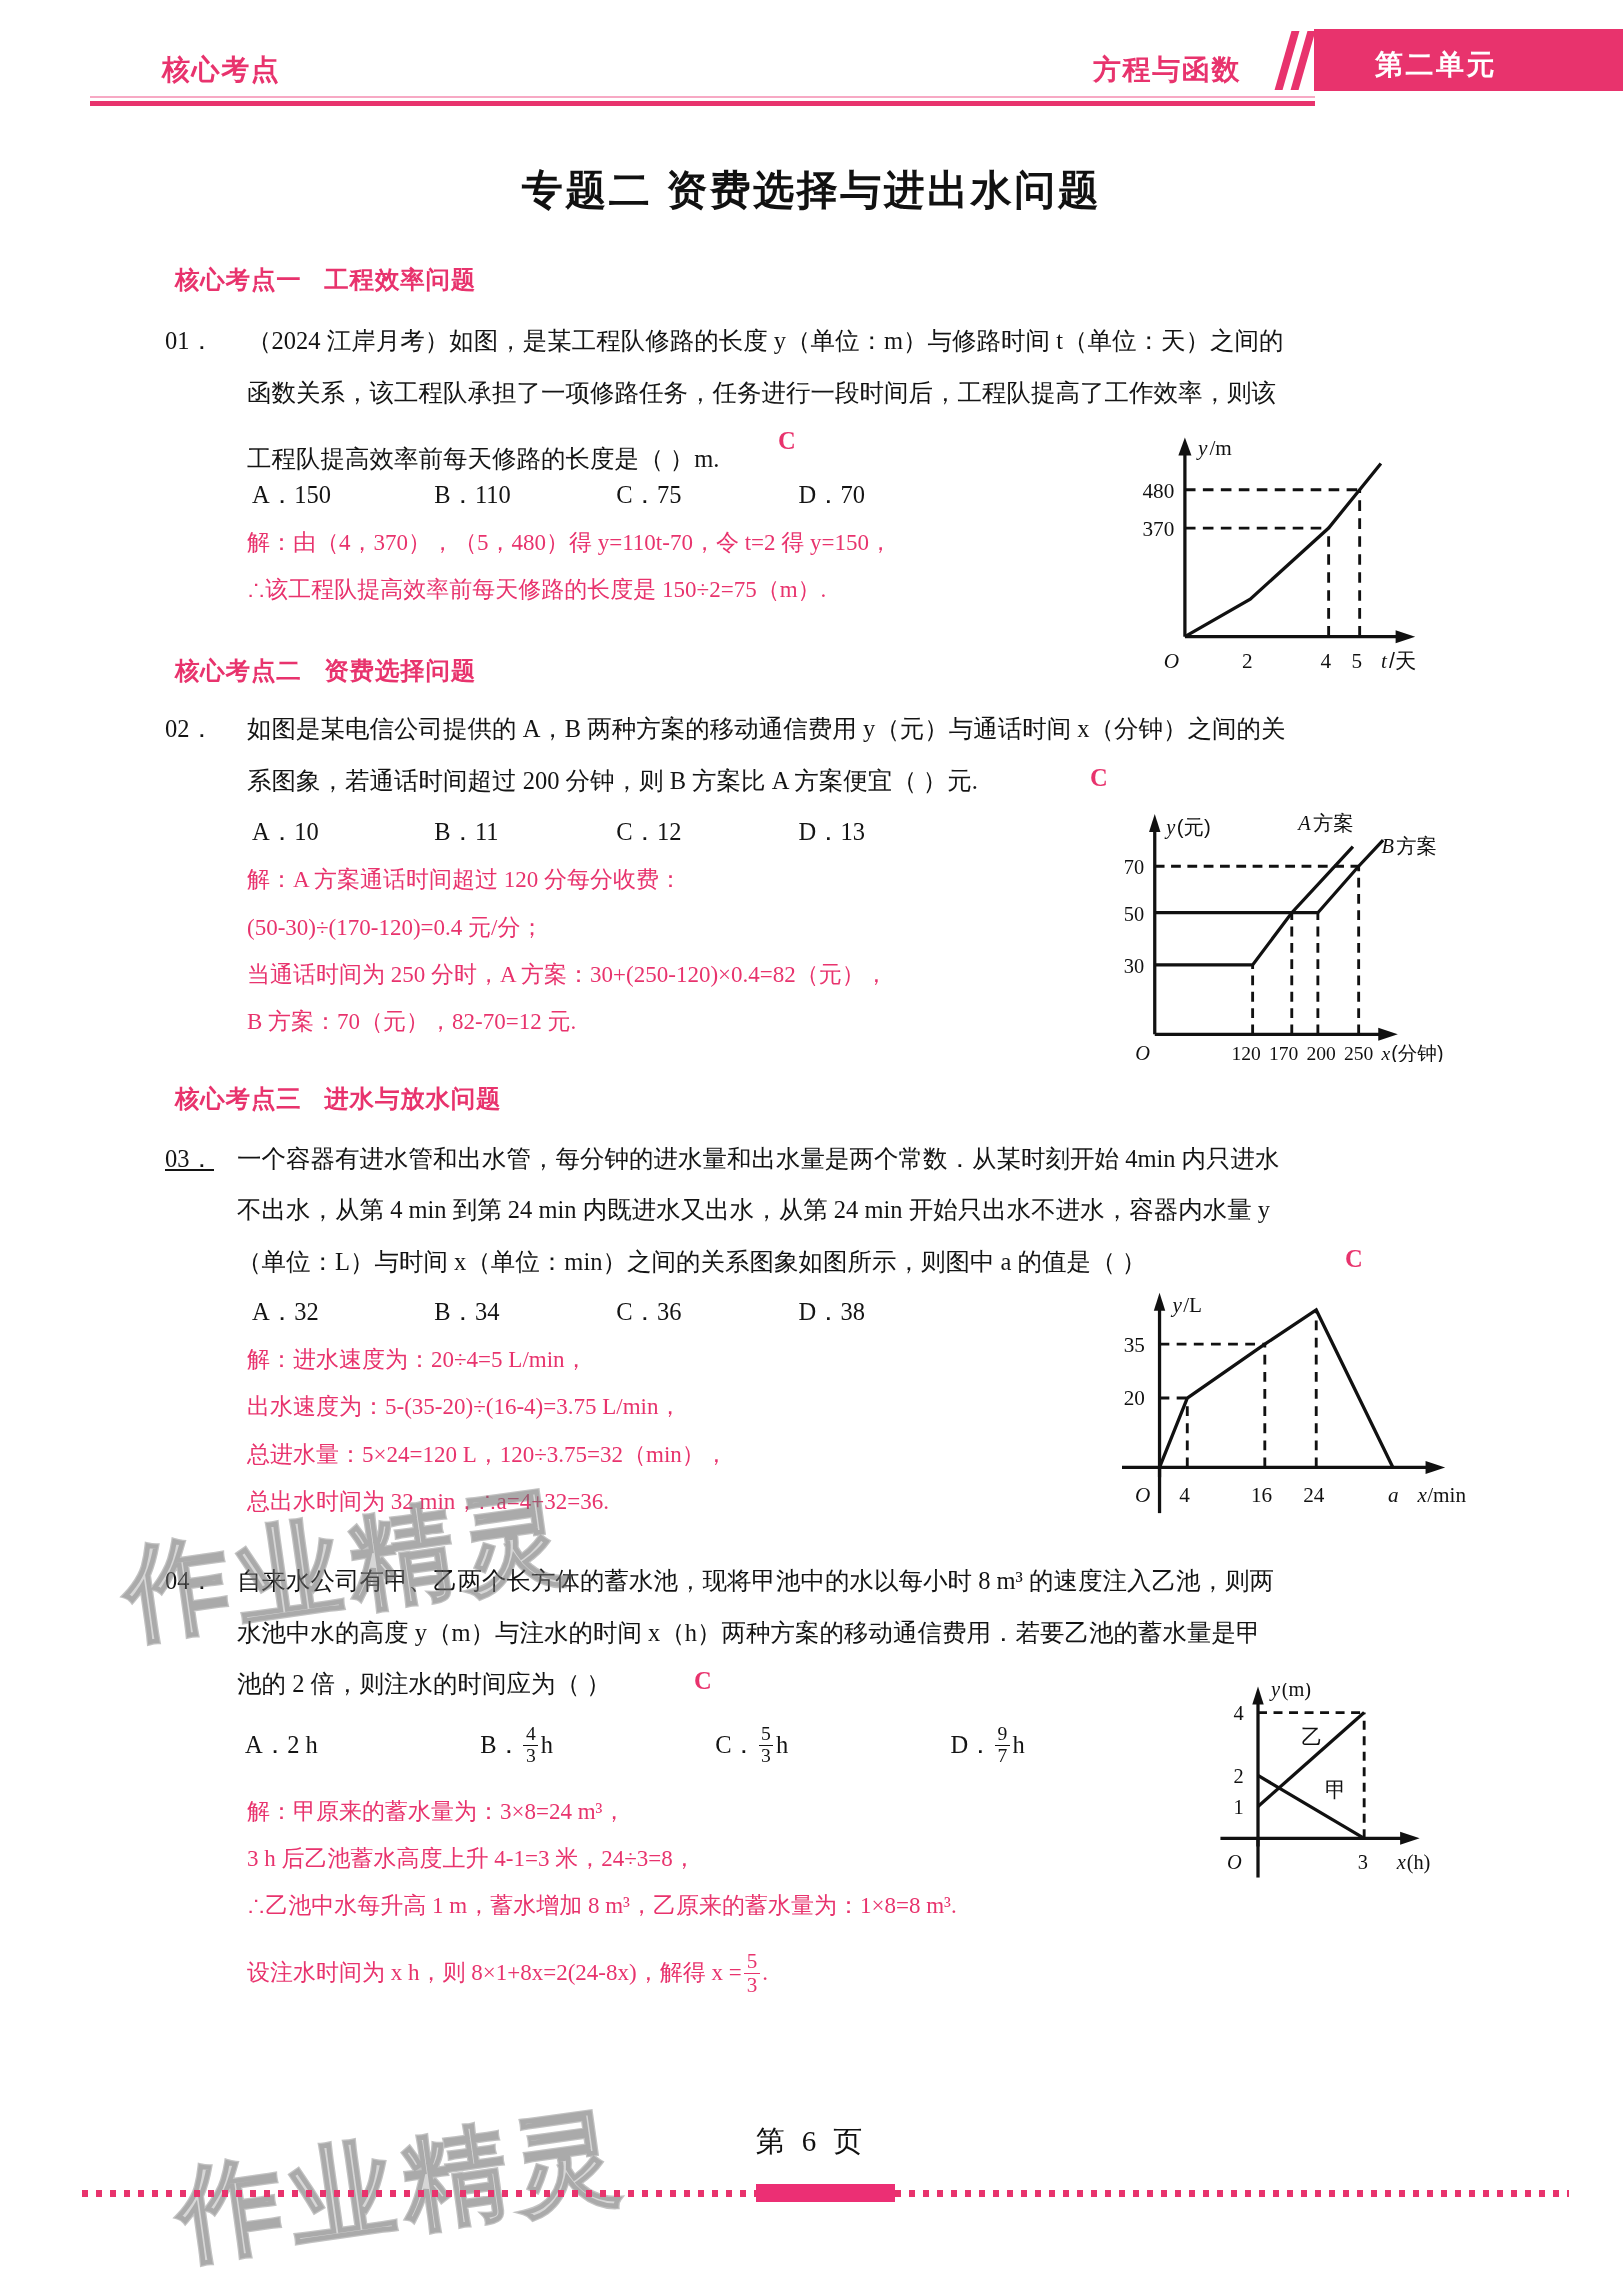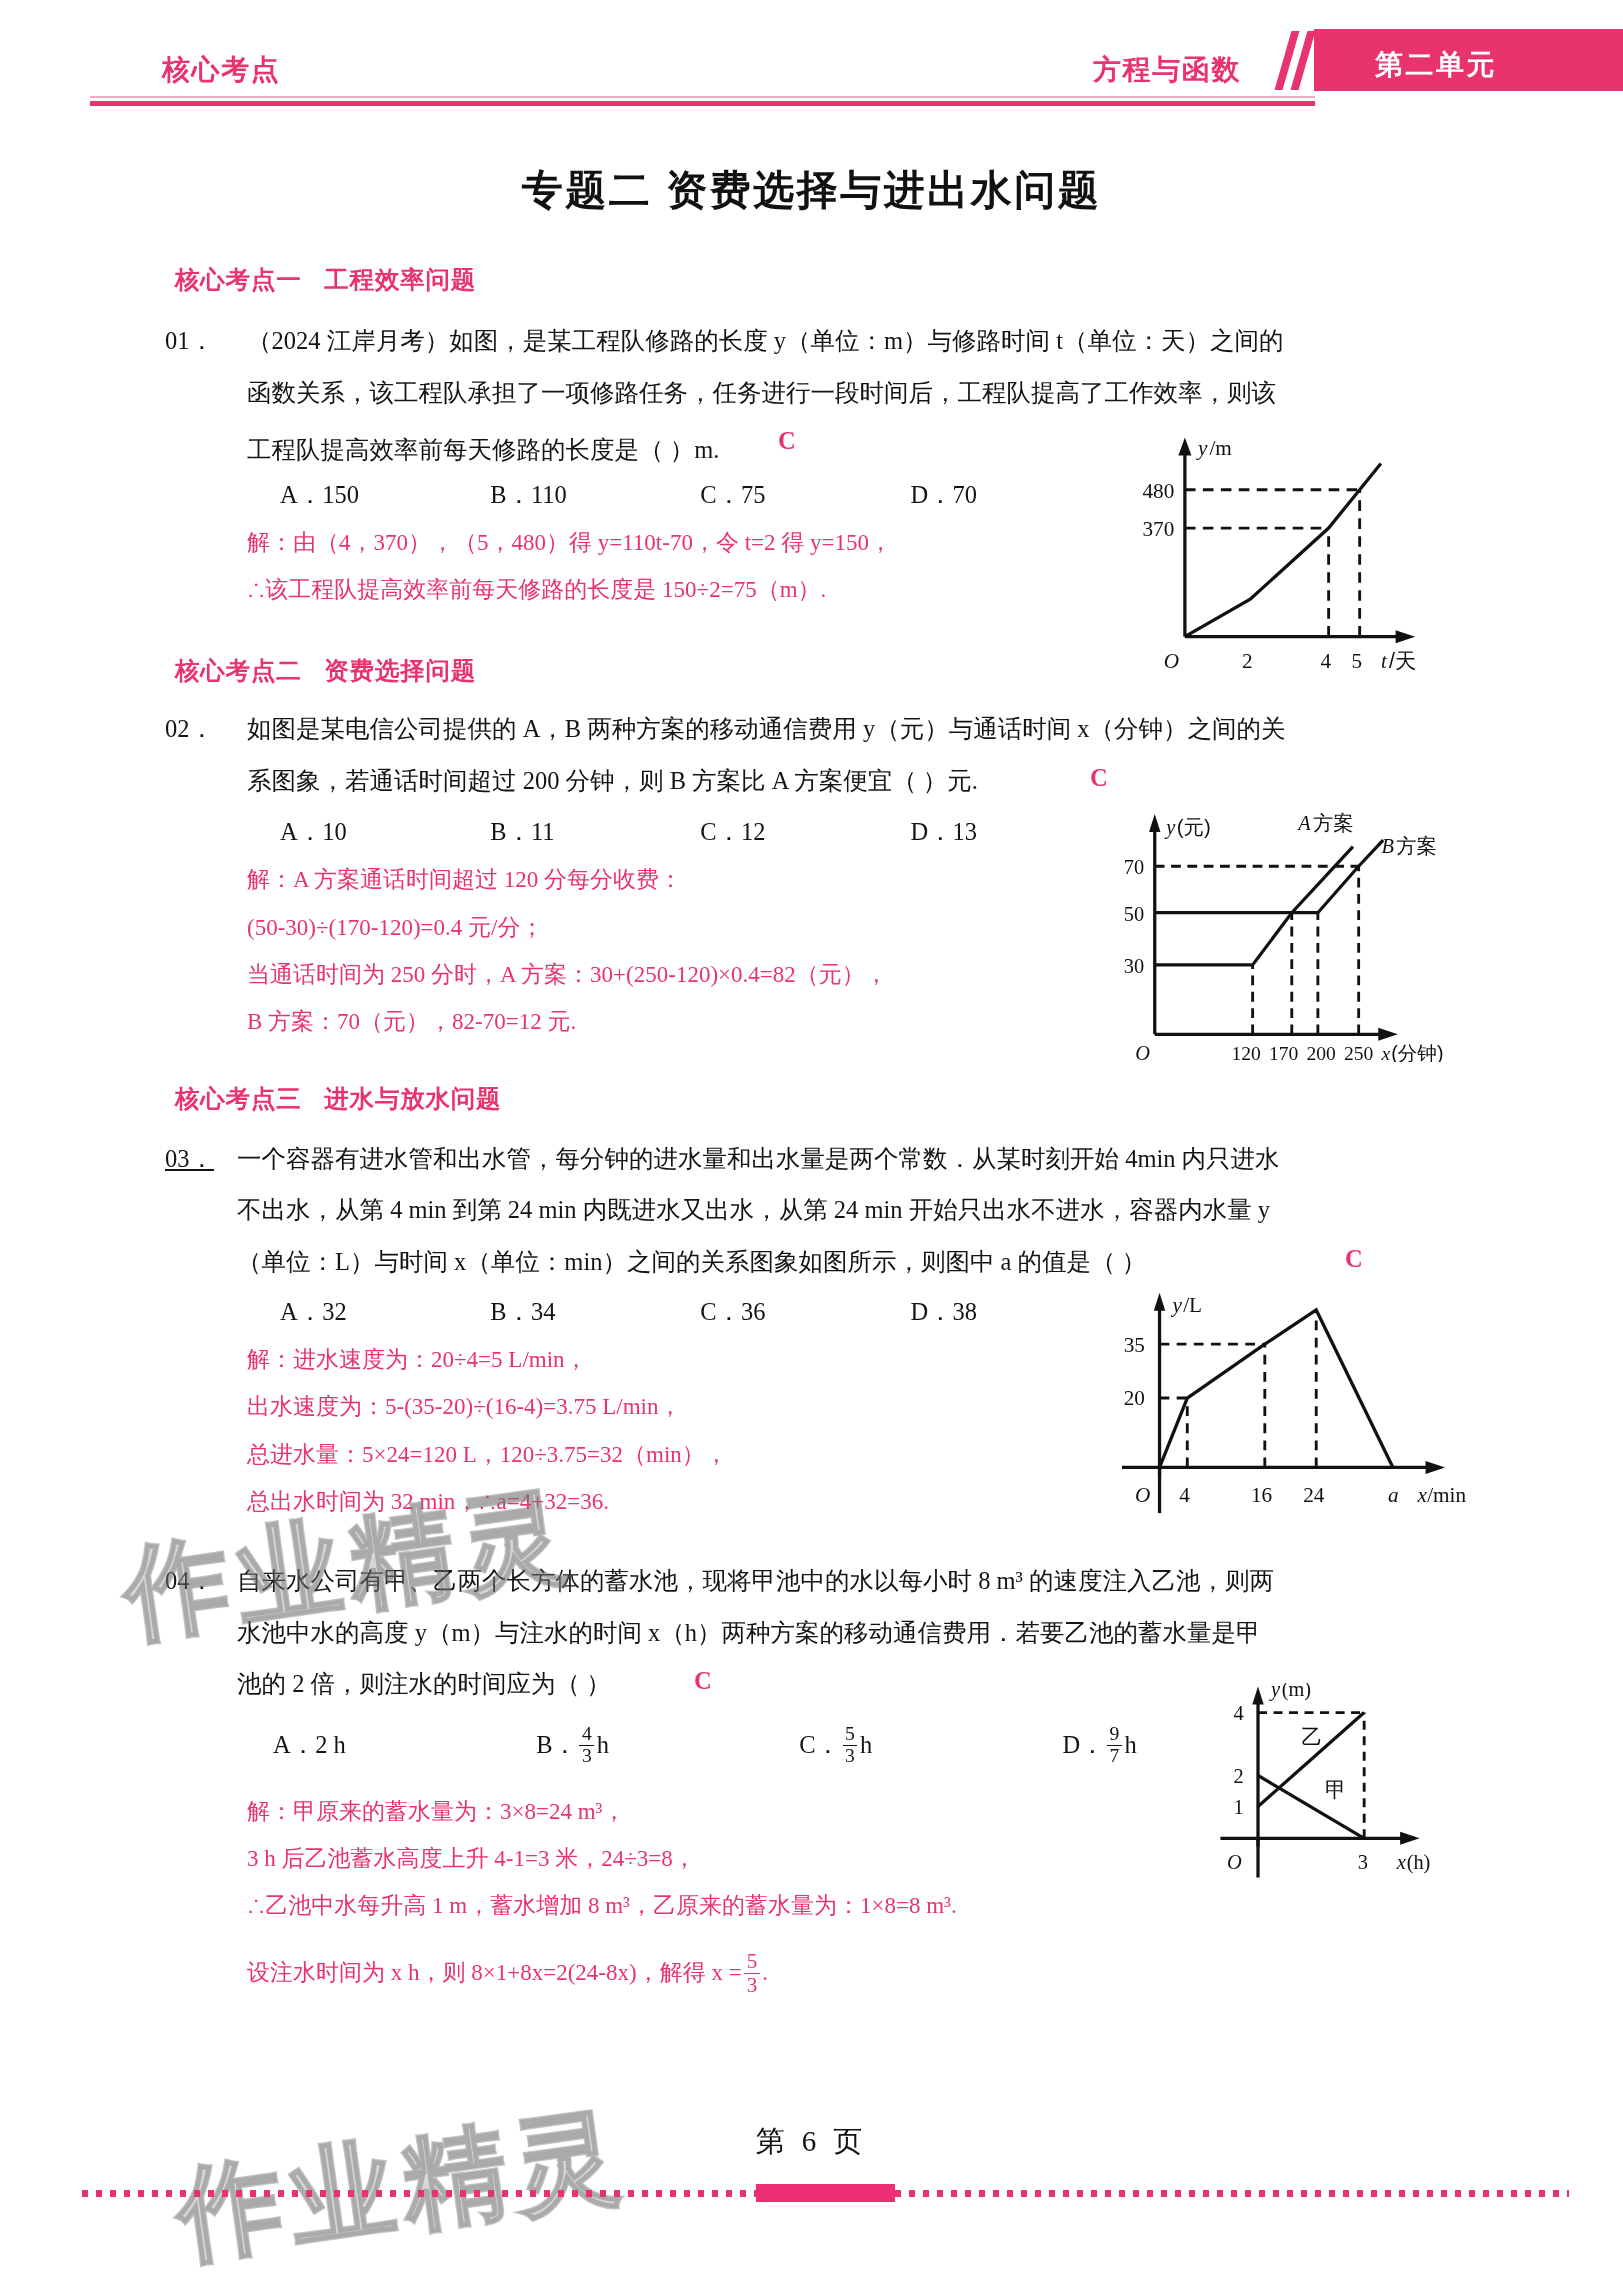--- a/index.html
+++ b/index.html
@@ -121,21 +121,21 @@
     white-space: nowrap;
     font-size: 23px;
     color: #e8336d;
   }
   .optrow {
     position: absolute;
     white-space: nowrap;
     font-size: 24.5px;
     color: #141414;
   }
-  .opt { display: inline-block; margin-left: 28px; }
+  .opt { display: inline-block; }
   .ans { color: #e8336d; font-weight: bold; }
 
   .frac {
     display: inline-block;
     vertical-align: middle;
     text-align: center;
     font-size: 0.80em;
     line-height: 1.05;
     margin: 0 2.5px;
     position: relative;
@@ -205,21 +205,21 @@
   <div class="hdr-rule"></div>
 </div>
 
 <div class="page-title">专题二   资费选择与进出水问题</div>
 
 <div class="sec-head" style="top:263px;">核心考点一   工程效率问题</div>
 
 <div class="qline" style="left:165px; top:324px;">01．</div>
 <div class="qline" style="left:247px; top:324px;">（2024 江岸月考）如图，是某工程队修路的长度 y（单位：m）与修路时间 t（单位：天）之间的</div>
 <div class="qline" style="left:247px; top:376px;">函数关系，该工程队承担了一项修路任务，任务进行一段时间后，工程队提高了工作效率，则该</div>
-<div class="qline" style="left:247px; top:433px;">
+<div class="qline" style="left:247px; top:442px;">
   <span>工程队提高效率前每天修路的长度是（      ）m.</span>
 </div>
 <div style="position:absolute; left:778px; top:427px; font-size:24.5px;" class="ans">C</div>
 
 <div class="optrow" style="left:252px; top:478px;">
   <span class="opt" style="width:176px;">A．150</span>
   <span class="opt" style="width:176px;">B．110</span>
   <span class="opt" style="width:176px;">C．75</span>
   <span class="opt">D．70</span>
 </div>

